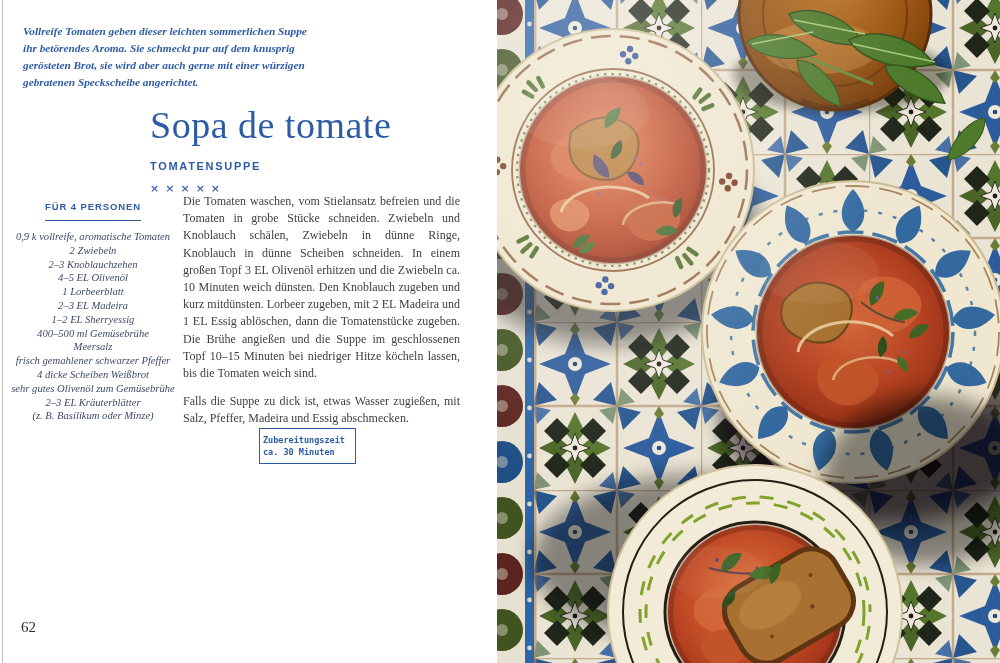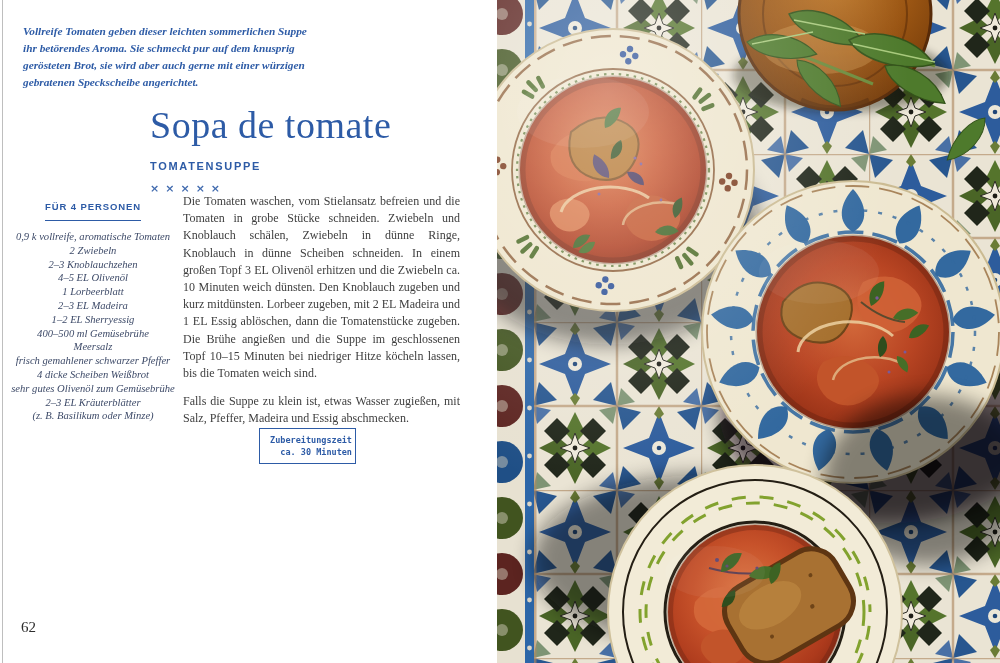--- a/index.html
+++ b/index.html
@@ -19,21 +19,21 @@
   .ing-header{display:inline-block;font-family:"Liberation Sans",sans-serif;font-weight:bold;
               font-size:9.5px;letter-spacing:.9px;color:var(--accent);
               border-bottom:1.5px solid var(--accent);padding-bottom:8px;margin-bottom:9px;}
   .ingredients ul{margin:0;padding:0;}
   .ingredients li{list-style:none;font-style:italic;font-size:10.6px;line-height:13.8px;
                   color:var(--ink-ingredients);}
   .instructions{position:absolute;left:183px;top:193px;width:277px;}
   .instructions p{margin:0 0 11px 0;font-size:12px;line-height:17.2px;color:var(--ink);
                   text-align:justify;hyphens:auto;}
   .prep-box{position:absolute;left:259px;top:428px;width:97px;box-sizing:border-box;
-            border:1.5px solid var(--accent);padding:6px 3px 5px;text-align:right;
+            border:1.5px solid var(--accent);padding:6px 3px 5px;text-align:left;
             font-family:"DejaVu Sans Mono",monospace;font-weight:bold;font-size:8.5px;
             line-height:11.5px;color:var(--accent);}
   .page-num{position:absolute;left:21px;top:619px;font-size:15px;color:#2d2d2d;text-align:center;}
   .photo{position:absolute;left:497px;top:0;width:503px;height:663px;}
   .photo svg{display:block;}
 </style>
 </head>
 <body>
 
 <div class="spread">
@@ -64,21 +64,21 @@
         <li>frisch gemahlener schwarzer Pfeffer</li>
         <li>4 dicke Scheiben Weißbrot</li>
         <li>sehr gutes Olivenöl zum Gemüsebrühe</li>
         <li>2–3 EL Kräuterblätter</li>
         <li>(z. B. Basilikum oder Minze)</li>
       </ul>
     </div>
 
     <div class="instructions">
       <p>Die Tomaten waschen, vom Stielansatz befreien und die Tomaten in grobe Stücke schneiden. Zwiebeln und Knoblauch schälen, Zwiebeln in dünne Ringe, Knoblauch in dünne Scheiben schneiden. In einem großen Topf 3 EL Olivenöl erhitzen und die Zwiebeln ca. 10 Minuten weich dünsten. Den Knoblauch zugeben und kurz mitdünsten. Lorbeer zugeben, mit 2 EL Madeira und 1 EL Essig ablöschen, dann die Tomatenstücke zugeben. Die Brühe angießen und die Suppe im geschlossenen Topf 10–15 Minuten bei niedriger Hitze köcheln lassen, bis die Tomaten weich sind.</p>
-      <p>Falls die Suppe zu klein ist, etwas Wasser zugießen, mit Salz, Pfeffer, Madeira und Essig abschmecken.</p>
+      <p>Falls die Suppe zu dick ist, etwas Wasser zugießen, mit Salz, Pfeffer, Madeira und Essig abschmecken.</p>
     </div>
 
     <div class="prep-box">
       <div>Zubereitungszeit</div>
       <div>ca. 30 Minuten</div>
     </div>
 
     <div class="page-num">62</div>
   </div>
 

